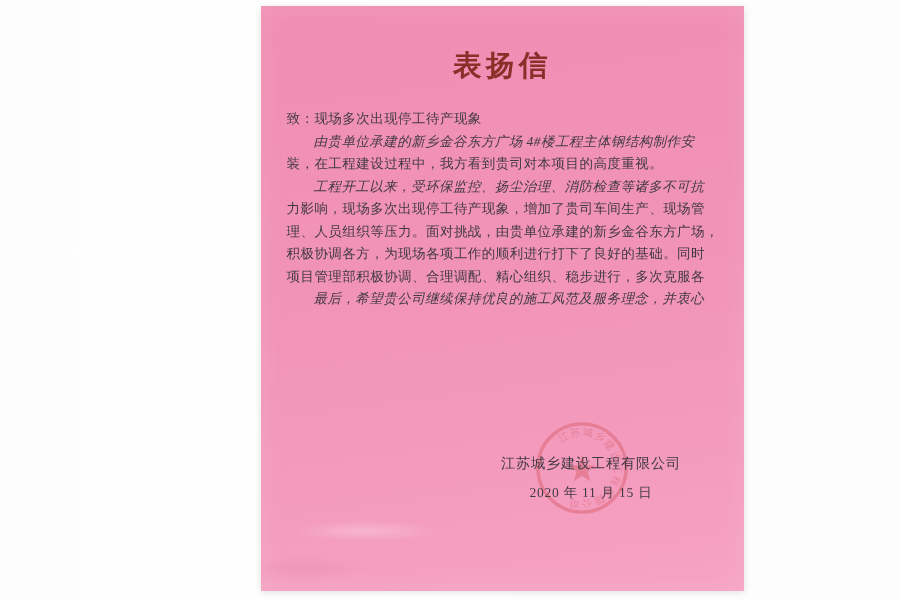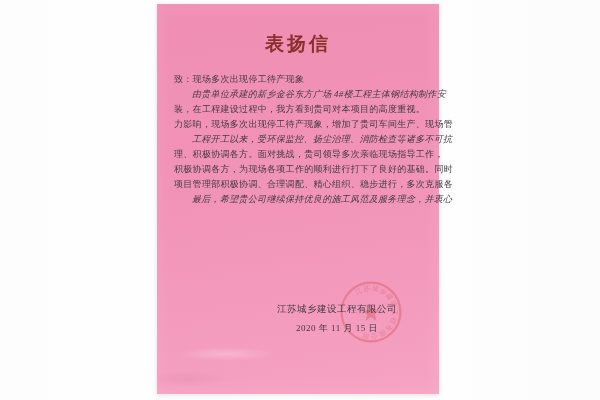--- a/index.html
+++ b/index.html
@@ -10,22 +10,22 @@
     font-family: "Liberation Serif", serif;
     overflow: hidden;
   }
   .photo {
     position: relative;
     width: 600px; height: 400px;
     background: linear-gradient(90deg, #fdfdfd 0%, #ffffff 50%, #fcfcfc 100%);
   }
   .paper {
     position: absolute;
-    left: 157px; top: 4px;
-    width: 282px; height: 390px;
+    left: 174px; top: 4px;
+    width: 322px; height: 390px;
     background: linear-gradient(172deg, #f08eb3 0%, #f193b7 45%, #f49cbe 80%, #f6a3c2 100%);
     box-shadow: 0 1px 5px rgba(0,0,0,0.12), inset 0 0 18px rgba(255,255,255,0.12);
   }
   
   .paper::after {
     content: "";
     position: absolute; left: 0; bottom: 0;
     width: 120px; height: 70px;
     background:
       radial-gradient(60px 12px at 30px 55px, rgba(120,40,70,0.06), transparent 70%),
@@ -84,23 +84,23 @@
 
 <div class="photo">
   <div class="paper">
 
     <h1 class="title">表扬信</h1>
 
     <div class="body-block">
       <div class="line">致：现场多次出现停工待产现象</div>
       <div class="line indent">由贵单位承建的新乡金谷东方广场 4#楼工程主体钢结构制作安</div>
       <div class="line">装，在工程建设过程中，我方看到贵司对本项目的高度重视。</div>
+      <div class="line indent">工程开工以来，受环保监控、扬尘治理、消防检查等诸多不可抗</div>
       <div class="line">力影响，现场多次出现停工待产现象，增加了贵司车间生产、现场管</div>
-      <div class="line indent">工程开工以来，受环保监控、扬尘治理、消防检查等诸多不可抗</div>
-      <div class="line">理、积极协调各方。面对挑战，贵司领导多次亲临现场指导工作，</div>
+      <div class="line">理、人员组织等压力。面对挑战，由贵单位承建的新乡金谷东方广场，</div>
       <div class="line">积极协调各方，为现场各项工作的顺利进行打下了良好的基础。同时</div>
       <div class="line">项目管理部积极协调、合理调配、精心组织、稳步进行，多次克服各</div>
       <div class="line indent">最后，希望贵公司继续保持优良的施工风范及服务理念，并衷心</div>
     </div>
 
     <div class="stamp">
       <svg viewBox="0 0 100 100" width="64" height="64" xmlns="http://www.w3.org/2000/svg">
         <defs>
           <path id="arcPath" d="M 50,50 m -34,0 a 34,34 0 1,1 68,0 a 34,34 0 1,1 -68,0"></path>
         </defs>

